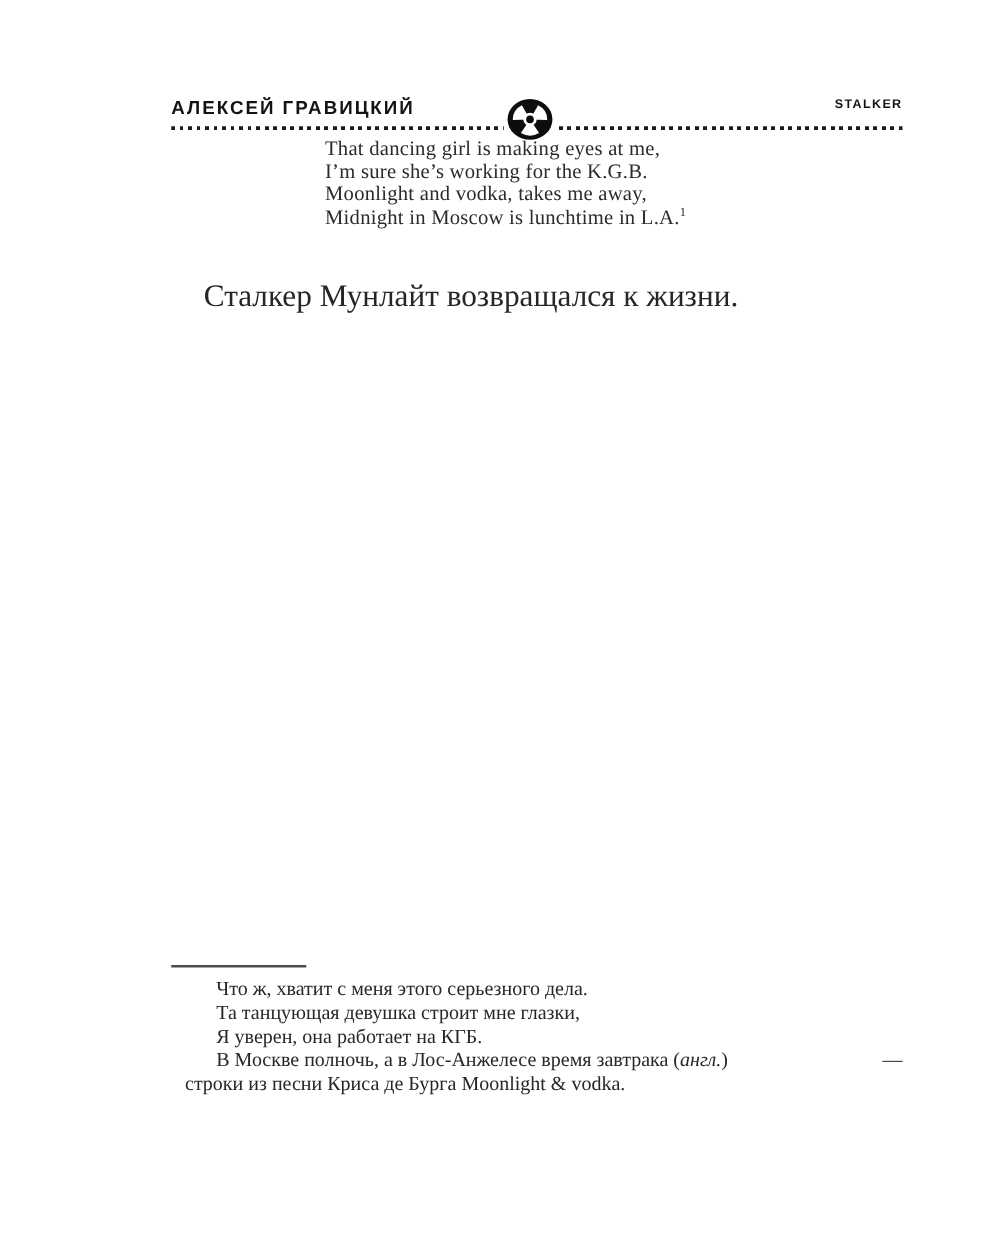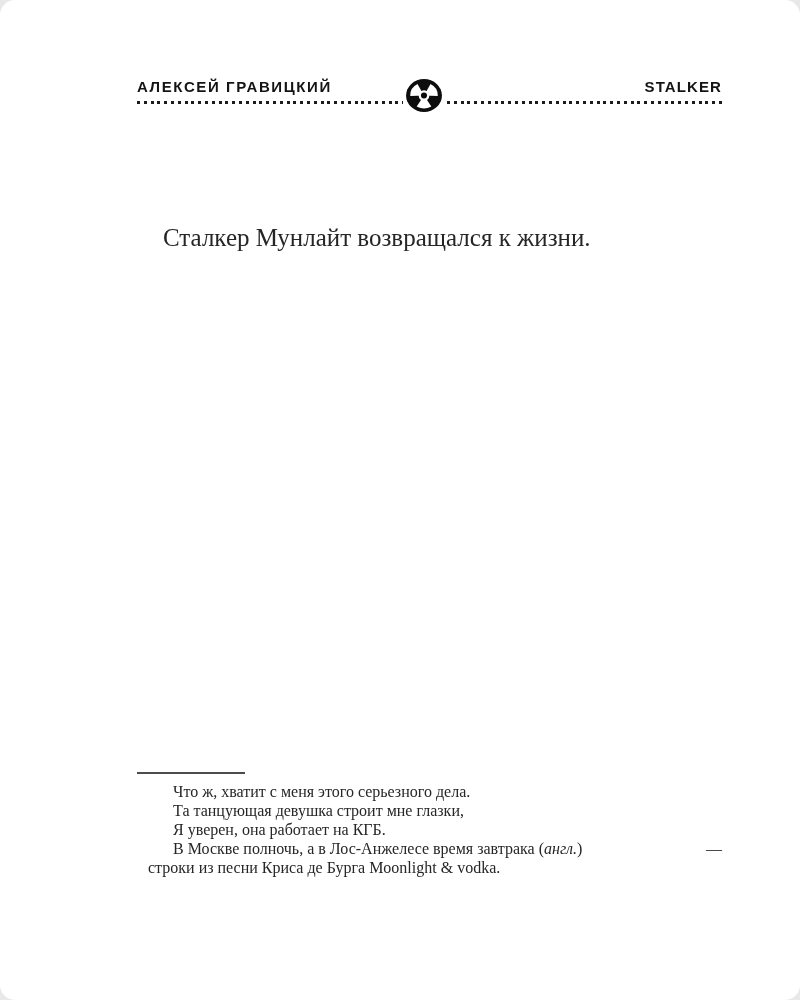--- a/index.html
+++ b/index.html
@@ -5,41 +5,40 @@
   html, body { margin: 0; padding: 0; background: #e8e8e8; }
   .page {
     position: relative;
     width: 800px;
     height: 1000px;
     background: #ffffff;
     font-family: "Liberation Serif", serif;
     color: #262626;
     overflow: hidden;
     margin: 0 auto;
-    border-radius: 15px;
   }
 
   
   .header {
     position: absolute;
     left: 137px;
     top: 76px;
     width: 585px;
     height: 44px;
     font-family: "Liberation Sans", sans-serif;
   }
   .author {
     position: absolute; left: 0; top: 2px;
     font-size: 15px; font-weight: bold;
     letter-spacing: 1.6px; color: #141414;
     white-space: nowrap;
   }
   .series {
     position: absolute; right: 0; top: 2px;
-    font-size: 15px; font-weight: bold;
+    font-size: 10px; font-weight: bold;
     letter-spacing: 1.1px; color: #141414;
     white-space: nowrap;
   }
   .dots {
     position: absolute; top: 25px; height: 3px;
     background-image: repeating-linear-gradient(to right, #1b1b1b 0 3px, transparent 3px 6.8px);
   }
   .dots-left  { left: 0; width: 266px; }
   .dots-right { right: 0; width: 275px; }
   .rad { position: absolute; left: 268px; top: 2px; width: 38px; height: 35px; }
@@ -111,20 +110,26 @@
       <g fill="#ffffff">
         <path d="M20,19 L27.95,30.87 A15,14 0 0 1 12.05,30.87 Z"></path>
         <path d="M20,19 L27.04,6.64 A15,14 0 0 1 34.99,19.49 Z"></path>
         <path d="M20,19 L5.01,19.49 A15,14 0 0 1 12.96,6.64 Z"></path>
         <circle cx="20" cy="19" r="5.8"></circle>
       </g>
       <circle cx="20" cy="19" r="3.3" fill="#0d0d0d"></circle>
     </svg>
   </div>
 
+  <div class="epigraph">
+    <div>That dancing girl is making eyes at me,</div>
+    <div>I’m sure she’s working for the K.G.B.</div>
+    <div>Moonlight and vodka, takes me away,</div>
+    <div><span>Midnight in Moscow is lunchtime in L.A.</span><sup class="marker">1</sup></div>
+  </div>
 
   <p class="body-par">Сталкер Мунлайт возвращался к жизни.</p>
 
   <div class="footnote">
     <div class="fn-rule"></div>
     <div class="fn-verse">Что ж, хватит с меня этого серьезного дела.</div>
     <div class="fn-verse">Та танцующая девушка строит мне глазки,</div>
     <div class="fn-verse">Я уверен, она работает на КГБ.</div>
     <div class="fn-trans">
       <span class="trans-text"><span>В Москве полночь, а в Лос-Анжелесе время завтрака (</span><i>англ.</i><span>)</span></span>

